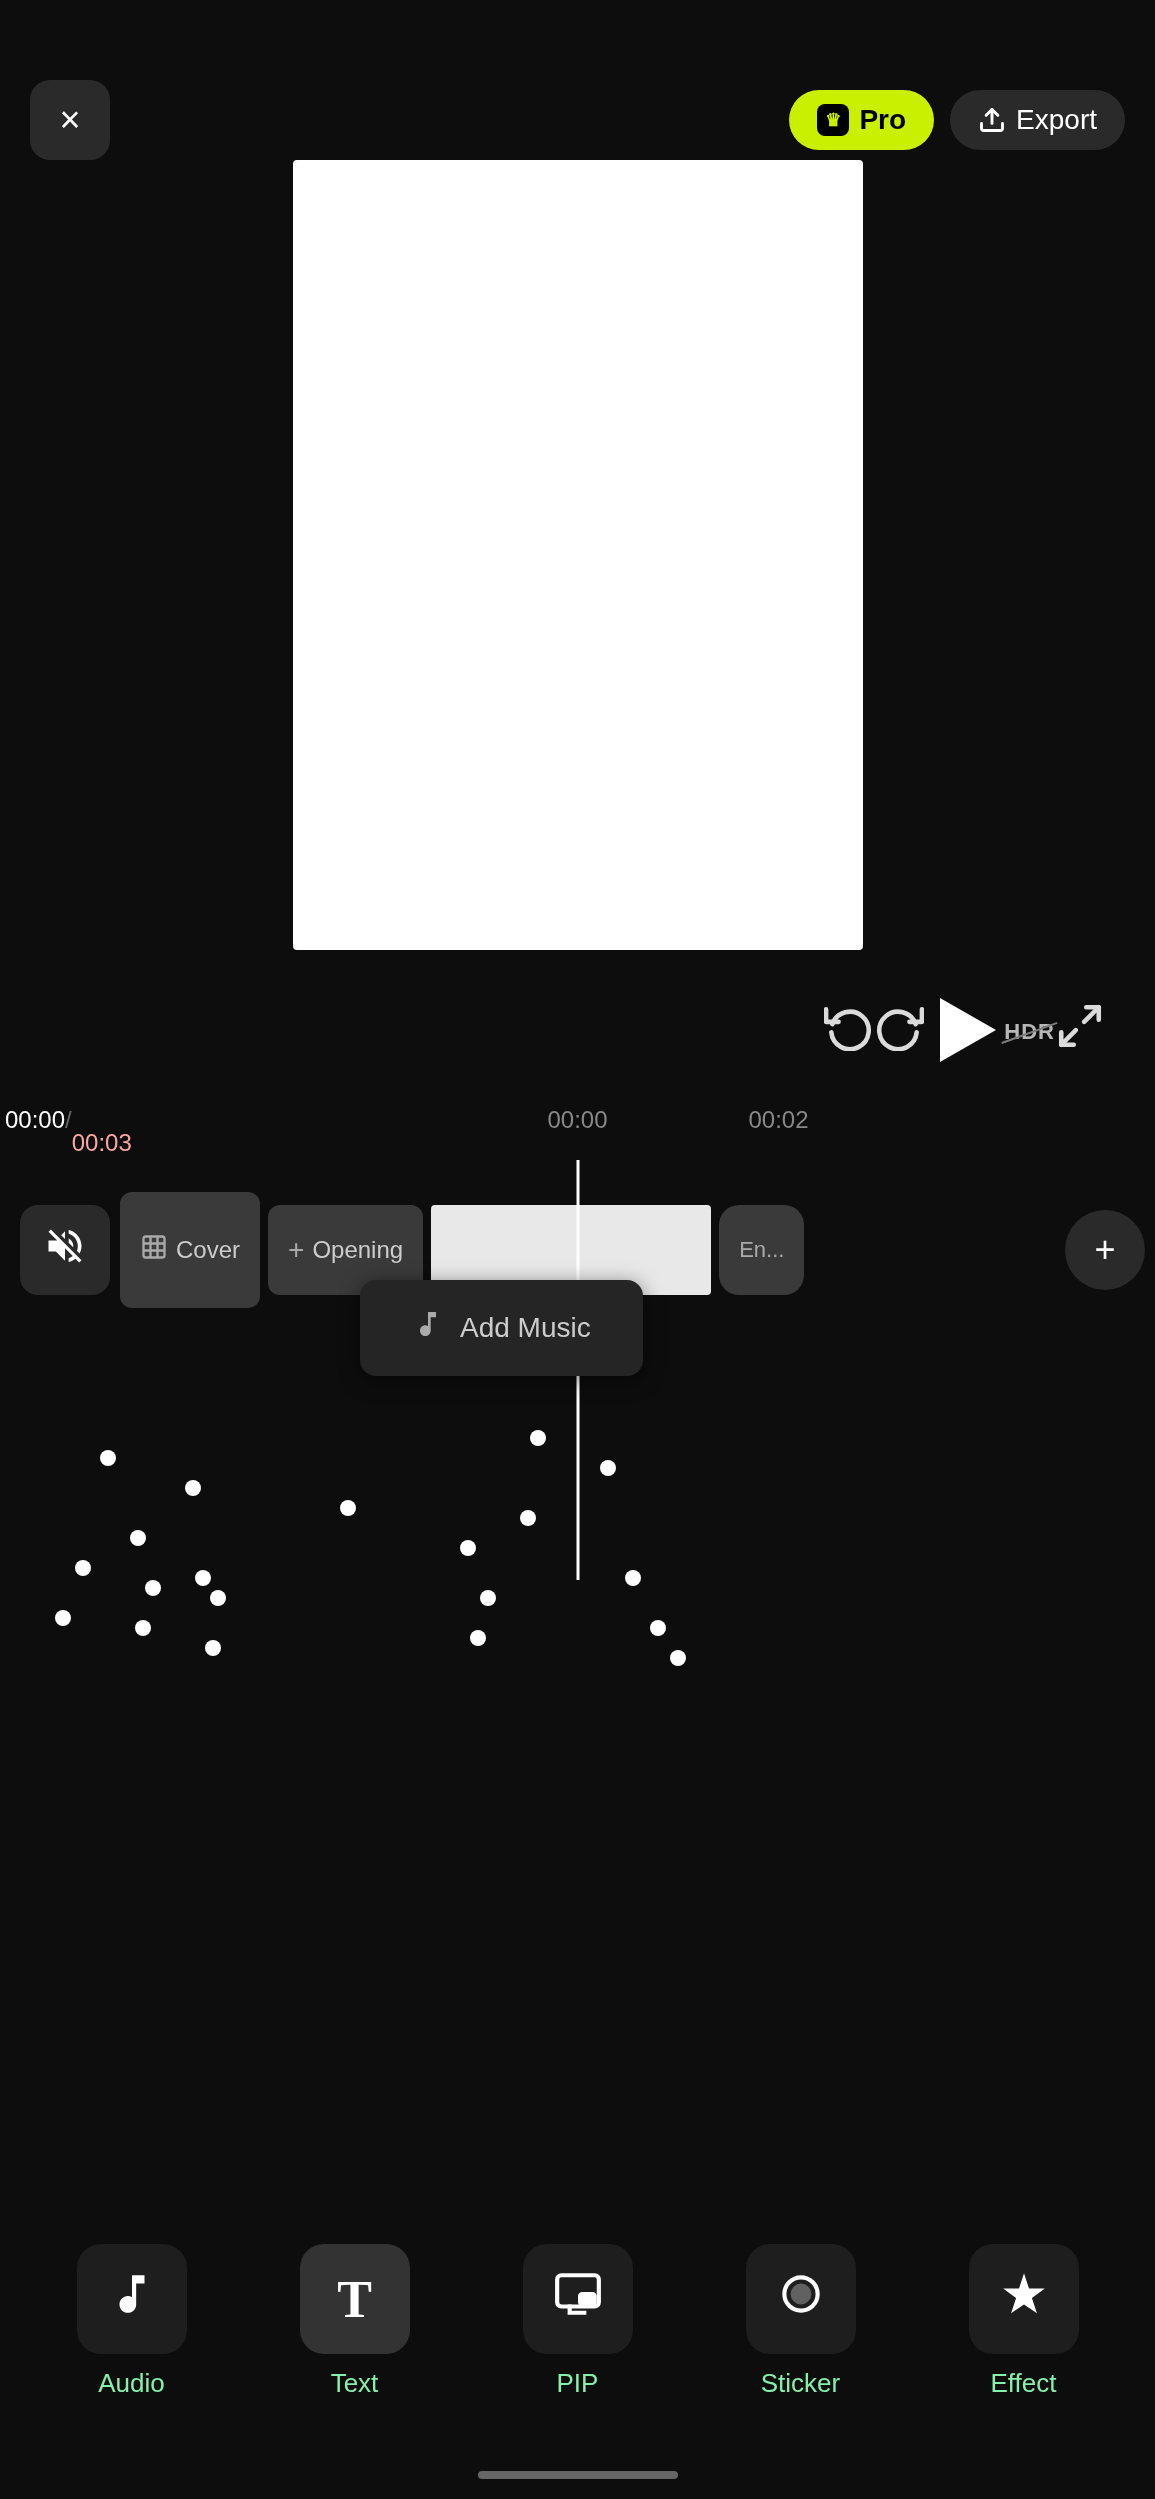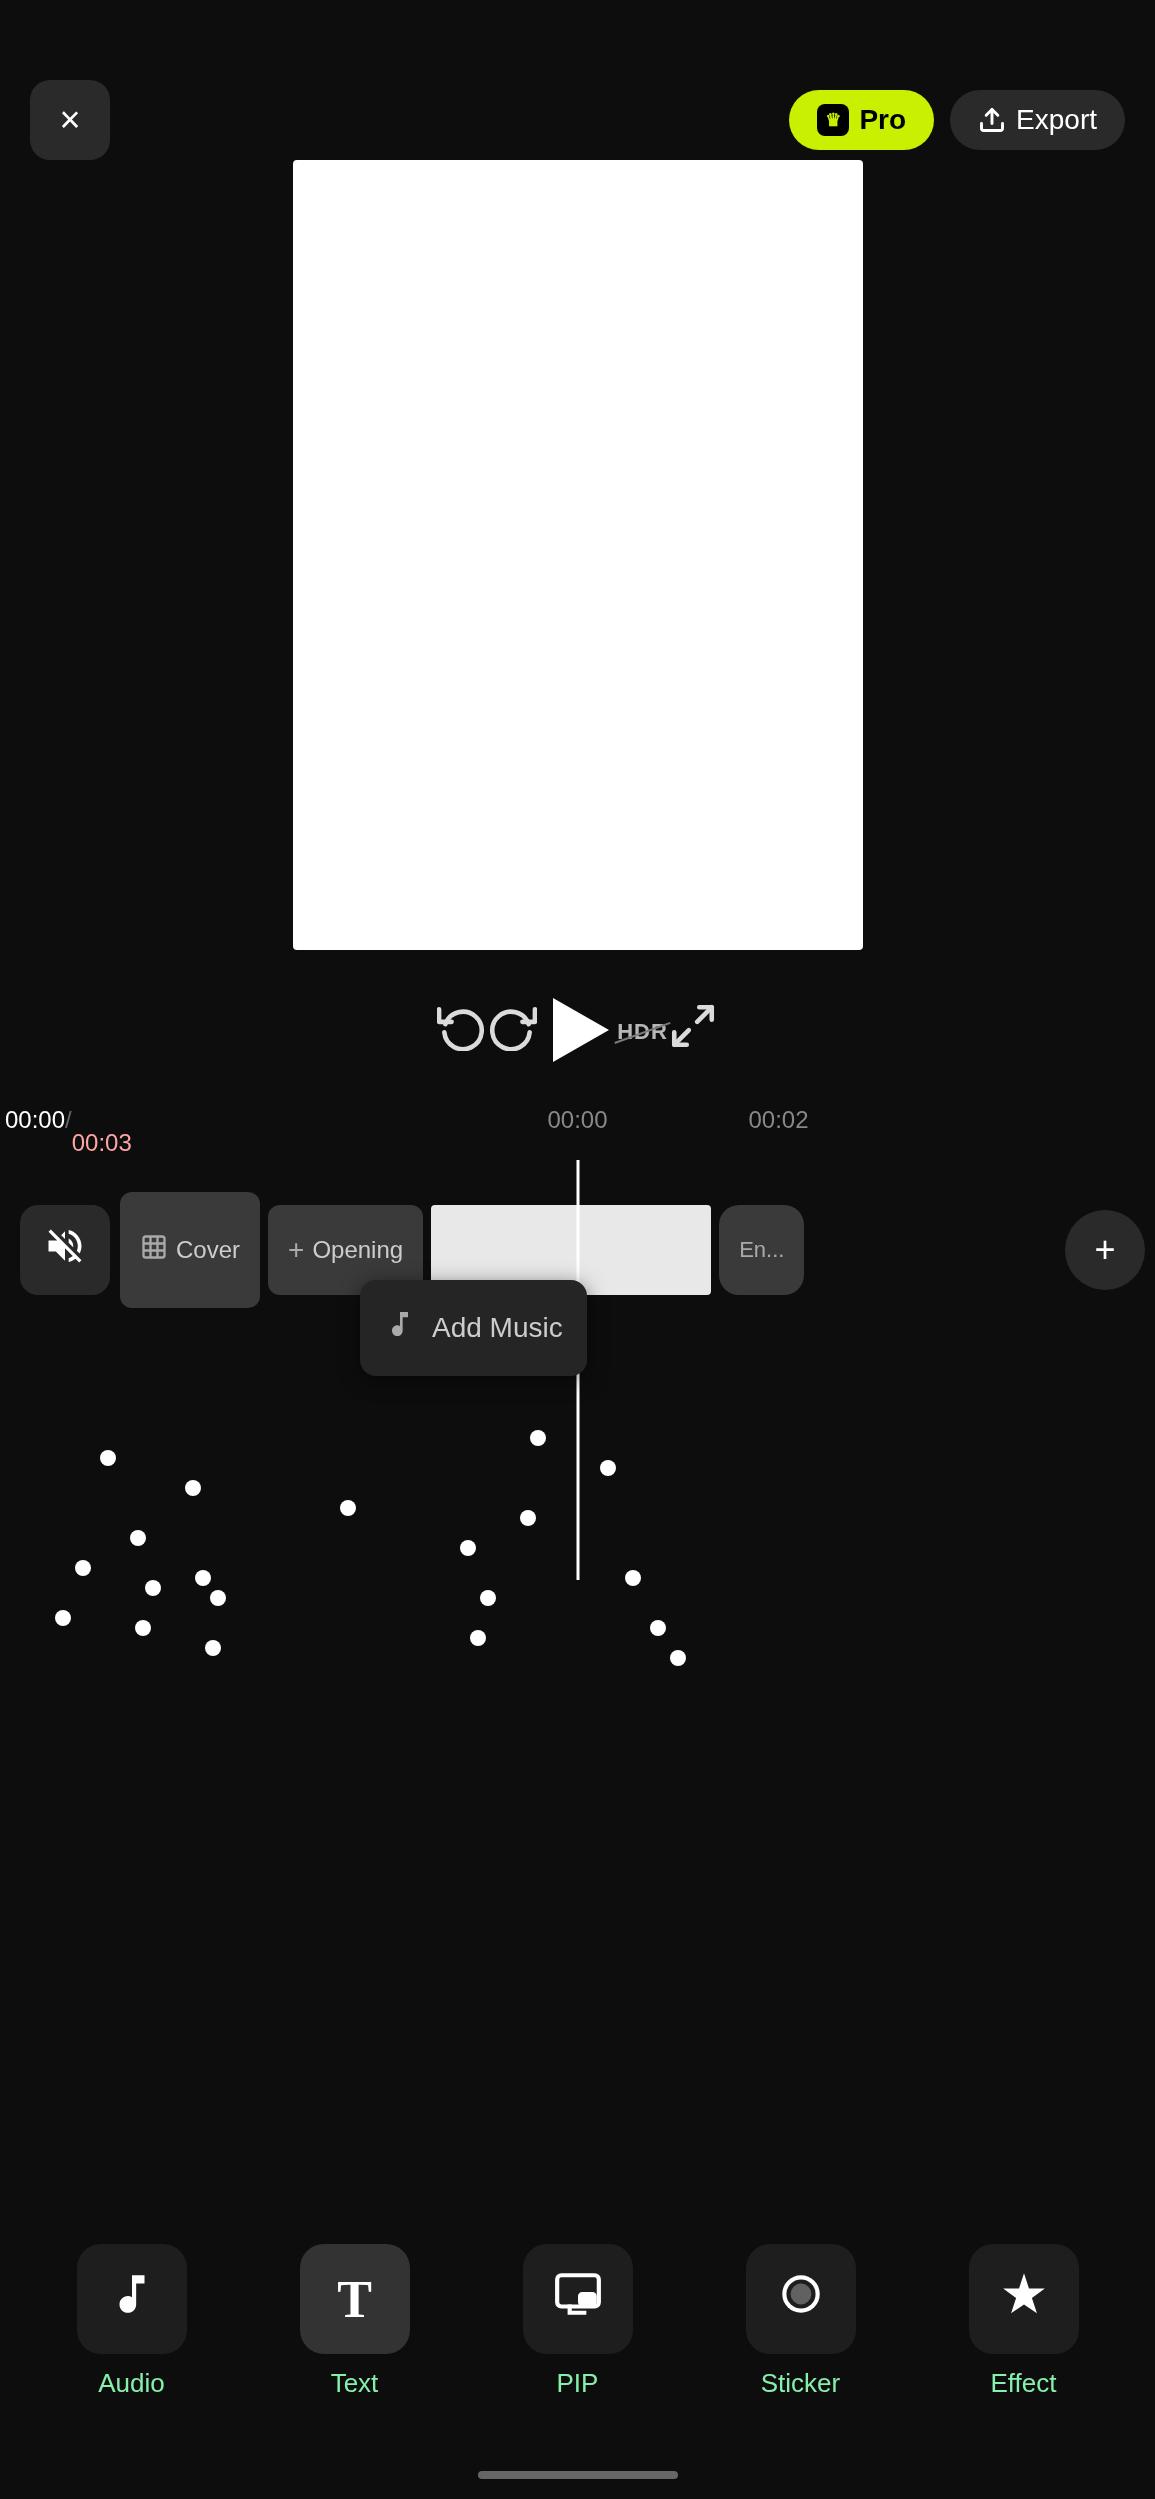--- a/index.html
+++ b/index.html
@@ -100,21 +100,21 @@
     }
 
     
     .controls-bar {
       position: absolute;
       top: 990px;
       left: 0;
       right: 0;
       display: flex;
       align-items: center;
-      justify-content: center;
+      justify-content: flex-end;
       padding: 0 50px;
     }
     .ctrl-btn {
       background: none;
       border: none;
       cursor: pointer;
       color: #fff;
       font-size: 40px;
       opacity: 0.85;
     }
@@ -310,21 +310,21 @@
       line-height: 1;
     }
 
     
     .add-music-popup {
       position: absolute;
       top: 1280px;
       left: 360px;
       background: #252525;
       border-radius: 16px;
-      padding: 28px 24px;
+      padding: 28px 52px;
       display: flex;
       align-items: center;
       gap: 16px;
       z-index: 30;
       box-shadow: 0 4px 20px rgba(0,0,0,0.5);
     }
     .add-music-icon {
       font-size: 32px;
       color: #aaa;
     }

